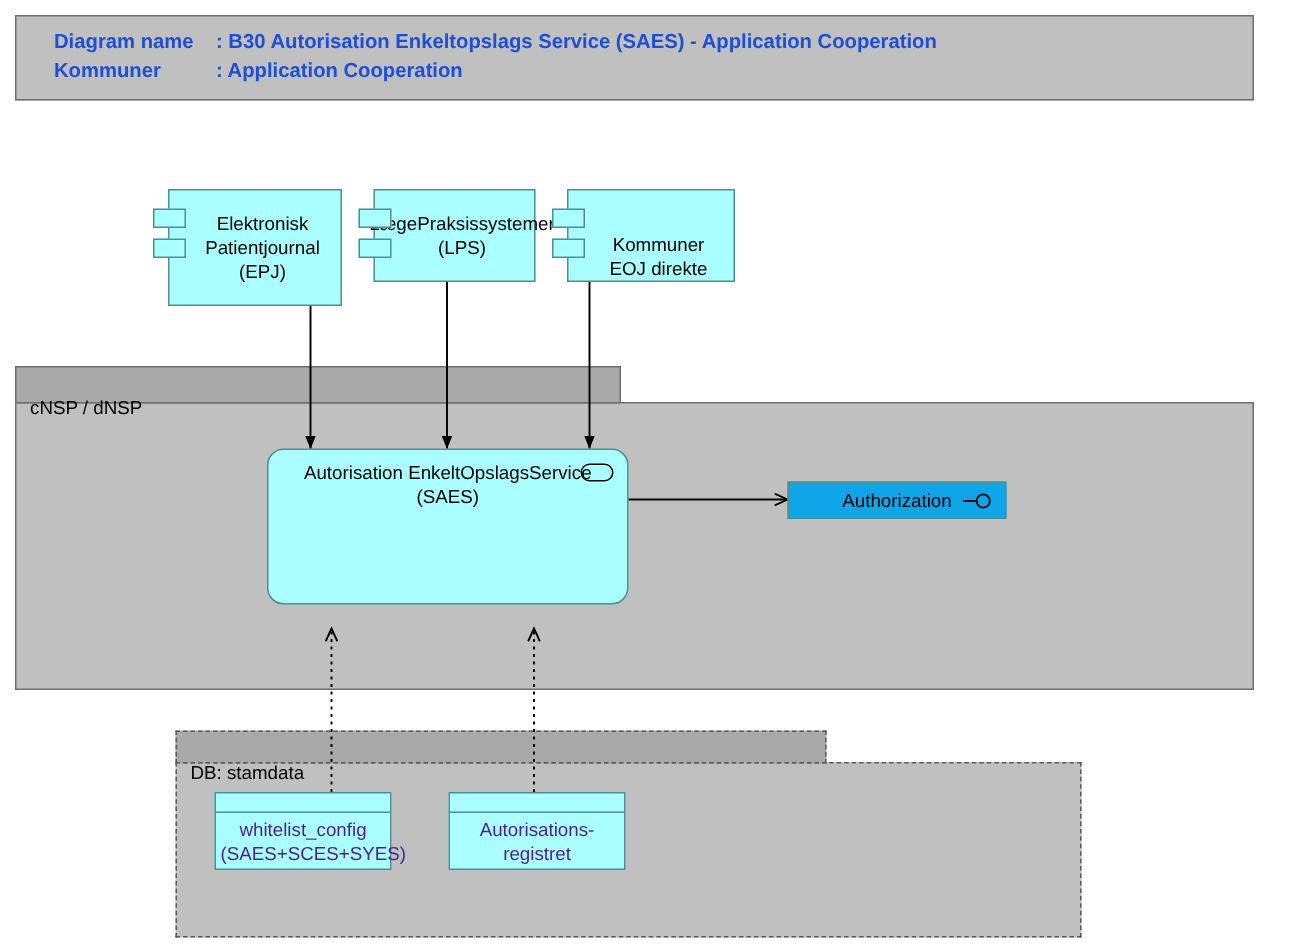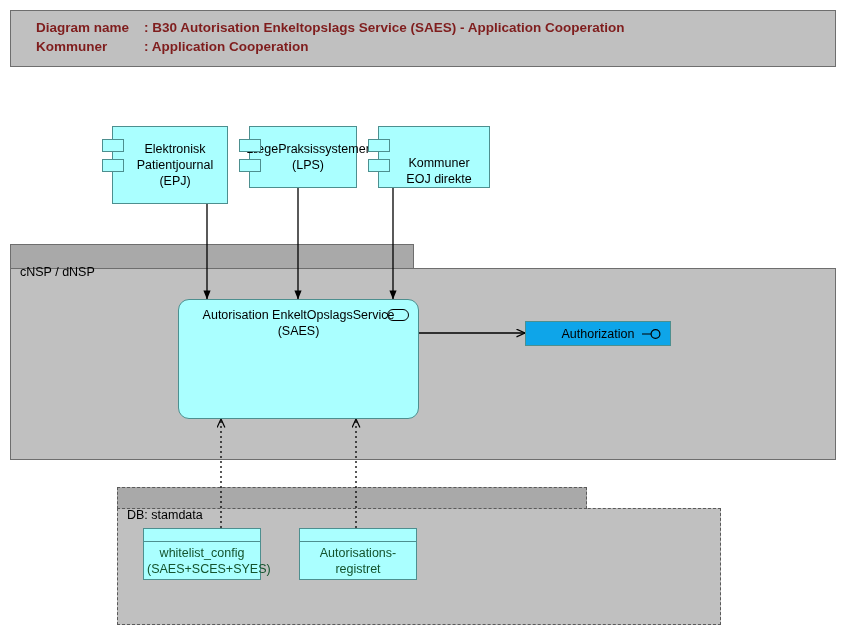--- a/index.html
+++ b/index.html
@@ -29,21 +29,21 @@
     width: 826px;
     height: 57px;
     background: #c0c0c0;
     border: 1px solid #6e6e6e;
     box-sizing: border-box;
     padding: 7px 0 0 9px;
   }
   .title-line {
     font-size: 13.5px;
     font-weight: bold;
-    color: #7f1d1d;
+    color: #1d4ed8;
     line-height: 19px;
     white-space: pre;
     padding-left: 16px;
   }
   .title-label {
     display: inline-block;
     width: 108px;
   }
   .group-tab {
     position: absolute;
@@ -72,21 +72,21 @@
     left: 10px; top: 244px;
     width: 404px; height: 25px;
   }
   #group-cnsp-body {
     left: 10px; top: 268px;
     width: 826px; height: 192px;
   }
   
   #group-db-tab {
     left: 117px; top: 487px;
-    width: 470px; height: 22px;
+    width: 434px; height: 22px;
   }
   #group-db-body {
     left: 117px; top: 508px;
     width: 604px; height: 117px;
   }
 
   
   .component {
     position: absolute;
     box-sizing: border-box;
@@ -115,21 +115,21 @@
   .comp-icon.bottom { top: 32px; }
 
   #comp-epj  { left: 112px; top: 126px; width: 116px; height: 78px; }
   #comp-lps  { left: 249px; top: 126px; width: 108px; height: 62px; }
   #comp-keoj { left: 378px; top: 126px; width: 112px; height: 62px; align-items: flex-end; }
 
   
   #service-saes {
     position: absolute;
     left: 178px; top: 299px;
-    width: 241px; height: 120px;
+    width: 241px; height: 104px;
     box-sizing: border-box;
     background: #aaffff;
     border: 1px solid #4d8f8f;
     border-radius: 11px;
     z-index: 6;
   }
   #service-saes .svc-label {
     position: absolute;
     left: 0; right: 0; top: 7px;
     text-align: center;
@@ -182,21 +182,21 @@
     height: 13px;
     border-bottom: 1px solid #4d8f8f;
     box-sizing: border-box;
   }
   .data-object .do-text {
     position: absolute;
     left: 0; right: 0; top: 16px;
     text-align: center;
     font-size: 12.5px;
     line-height: 16px;
-    color: #14532d;
+    color: #4c1d95;
     padding: 0 3px;
     box-sizing: border-box;
   }
   #data-whitelist { left: 143px; top: 528px; width: 118px; height: 52px; }
   #data-autreg    { left: 299px; top: 528px; width: 118px; height: 52px; }
 
   
   #connectors {
     position: absolute;
     left: 0; top: 0;

